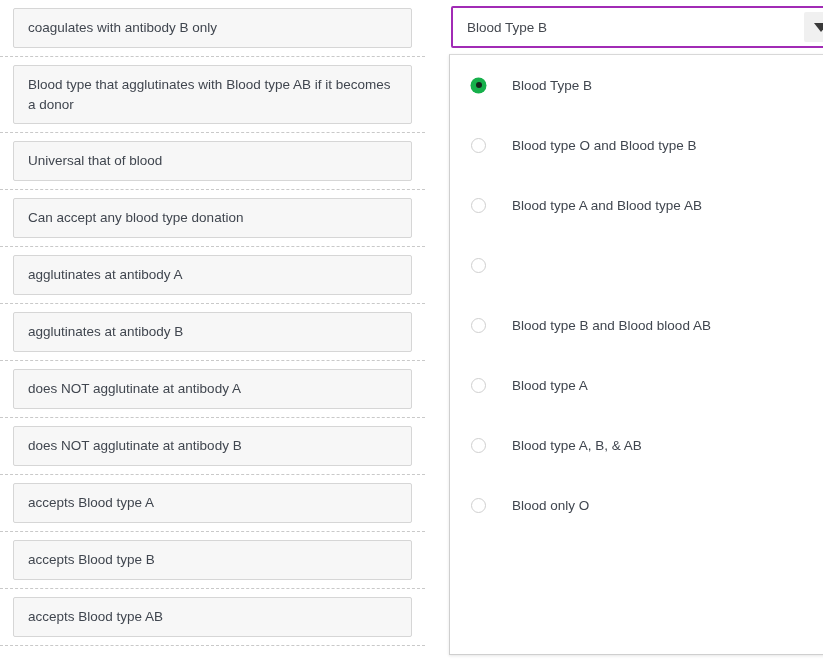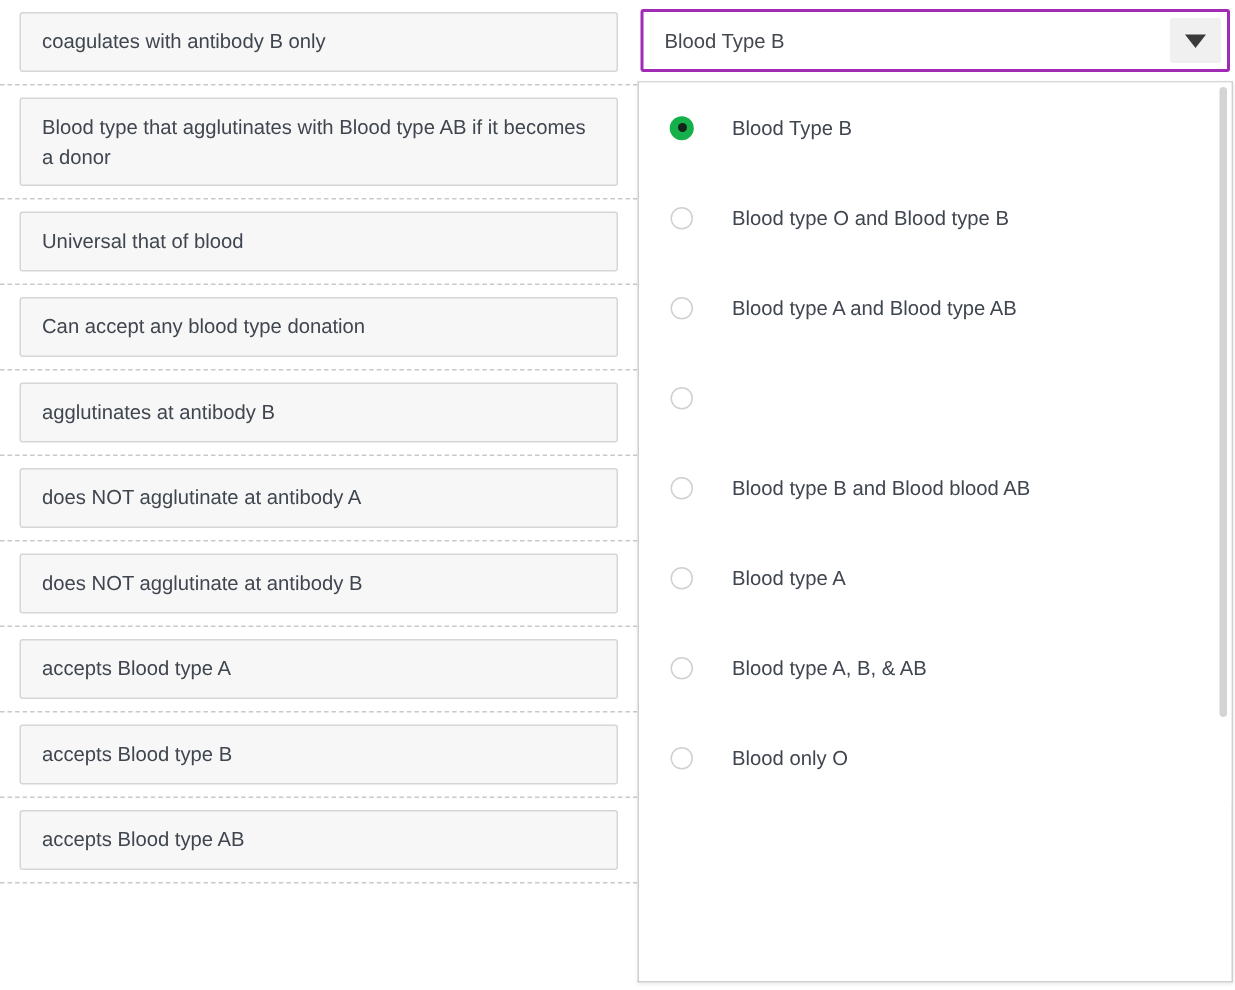--- a/index.html
+++ b/index.html
@@ -47,21 +47,21 @@
     align-items: center;
     padding: 9px 14px;
     line-height: 1.45;
     color: #40464f;
     font-size: 13.5px;
   }
 
   
   #answer-select {
     position: absolute;
-    left: 425px;
+    left: 449px;
     top: 0;
     width: 332px;
     height: 660px;
     box-sizing: border-box;
   }
 
   .select-control {
     position: absolute;
     left: 2px;
     top: 6px;
@@ -204,20 +204,25 @@
         <span>Universal that of blood</span>
       </div>
     </div>
     <div class="term-row">
       <div class="term-box">
         <span>Can accept any blood type donation</span>
       </div>
     </div>
     <div class="term-row">
       <div class="term-box">
+        <span>agglutinates at antibody A</span>
+      </div>
+    </div>
+    <div class="term-row">
+      <div class="term-box">
         <span>agglutinates at antibody B</span>
       </div>
     </div>
     <div class="term-row">
       <div class="term-box">
         <span>does NOT agglutinate at antibody A</span>
       </div>
     </div>
     <div class="term-row">
       <div class="term-box">

